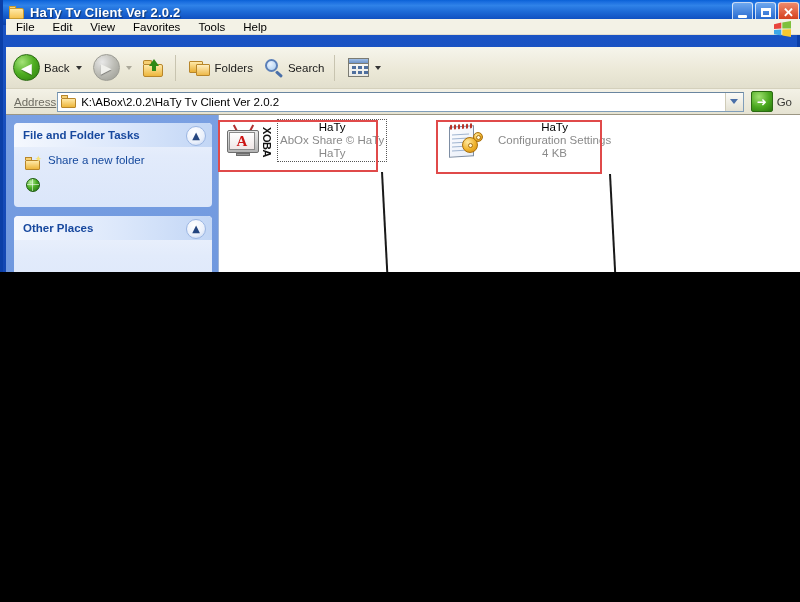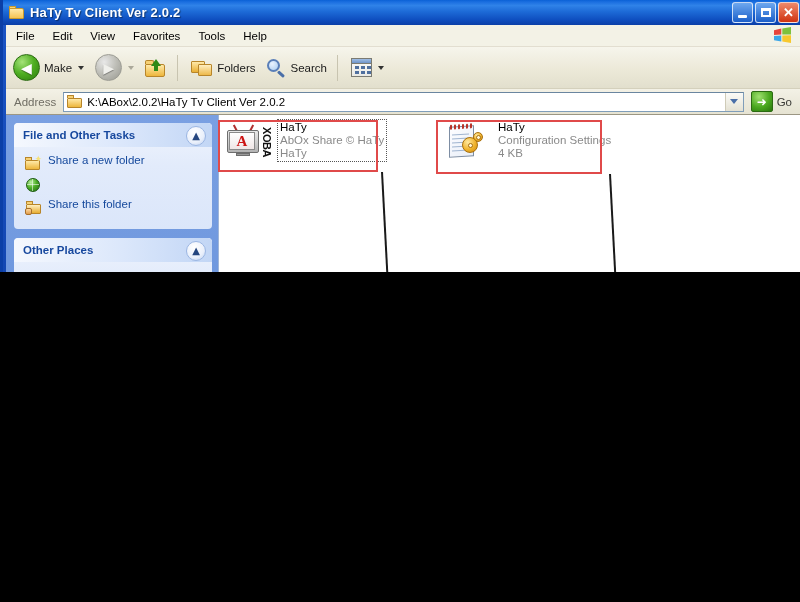--- a/index.html
+++ b/index.html
@@ -14,20 +14,21 @@
     width: 800px; height: 602px;
     background: #000000;
   }
   
   #window {
     position: absolute;
     left: 0; top: 0;
     width: 800px; height: 272px;
     overflow: hidden;
     background: #737373;
+    text-align: center;
   }
   .win-frame {
     position: absolute;
     left: 0; top: 0;
     width: 800px; height: 420px;
     background: #0a2e8c;
     background: linear-gradient(180deg,#1b55c6 0%, #0e3fa8 100%);
     border-left: 3px solid #0b3fa7;
     border-right: 3px solid #0b3fa7;
     box-sizing: border-box;
@@ -96,22 +97,22 @@
     border: 2px solid #fff; border-top-width: 3px;
     box-sizing: border-box;
   }
   .wbtn .g-x {
     color: #fff; font-size: 13px; font-weight: bold;
     line-height: 1; font-family: "Liberation Sans", sans-serif;
   }
   
   .menubar {
     position: absolute;
-    left: 3px; top: 25px;
-    width: 794px; height: 22px;
+    left: 3px; top: 19px;
+    width: 794px; height: 16px;
     background: #f3f2e6;
     display: flex; align-items: center;
     border-bottom: 1px solid #e2ded0;
     box-sizing: border-box;
   }
   .menu-item {
     font-size: 11.5px; color: #000;
     padding: 2px 8px; margin-left: 2px;
     white-space: nowrap;
   }
@@ -251,21 +252,21 @@
     position: absolute;
     left: 3px; top: 89px;
     width: 794px; height: 26px;
     background: linear-gradient(180deg,#f3f1e6,#e6e3d2);
     display: flex; align-items: center;
     box-sizing: border-box;
     border-bottom: 1px solid #9b9683;
   }
   .addr-label {
     font-size: 11.5px; color: #6f6d63;
-    padding: 0 7px 0 8px; white-space: nowrap;
+    padding: 0 1px 0 8px; white-space: nowrap; text-decoration: underline;
   }
   .addr-field {
     flex: 1 1 auto; height: 20px;
     background: #ffffff;
     border: 1px solid #7f9db9;
     border-top-color: #6a86a0;
     display: flex; align-items: center;
     box-sizing: border-box;
     position: relative;
   }
@@ -607,21 +608,21 @@
             <path d="M9.3 8.5 L18 8.3 L18 16 L9.3 14.6 Z" fill="#f7c82e"></path>
           </svg>
         </div>
       </div>
 
       <div class="toolbar">
         <div class="tb-btn">
           <div class="arrow-circle back">
             <span class="arrow-glyph">◀</span>
           </div>
-          <span class="tb-label">Make</span>
+          <span class="tb-label">Back</span>
           <div class="caret"></div>
         </div>
 
         <div class="tb-btn">
           <div class="arrow-circle fwd">
             <span class="arrow-glyph grey">▶</span>
           </div>
           <div class="caret disabled"></div>
         </div>
 
@@ -687,48 +688,40 @@
           <span class="go-label">Go</span>
         </div>
       </div>
 
       <div class="content">
 
         <div class="sidebar">
 
           <div class="panel">
             <div class="panel-head">
-              <span class="panel-title">File and Other Tasks</span>
+              <span class="panel-title">File and Folder Tasks</span>
               <div class="chev-btn">
                 <span class="cg">▲</span>
               </div>
             </div>
             <div class="panel-body">
               <div class="task">
                 <div class="task-ico t-folder-new">
                   <div class="ft"></div>
                     <div class="fb"></div>
                     <div class="spark">✦</div>
                 </div>
                 <span class="task-link">Share a new folder</span>
               </div>
               <div class="task">
                 <div class="task-ico t-globe">
                   <div class="gl"></div>
                     <div class="mer"></div>
                     <div class="eq"></div>
                 </div>
-              </div>
-              <div class="task">
-                <div class="task-ico t-share">
-                  <div class="st"></div>
-                    <div class="sb"></div>
-                    <div class="hand"></div>
-                </div>
-                <span class="task-link">Share this folder</span>
               </div>
             </div>
           </div>
 
           <div class="panel">
             <div class="panel-head">
               <span class="panel-title">Other Places</span>
               <div class="chev-btn">
                 <span class="cg">▲</span>
               </div>

